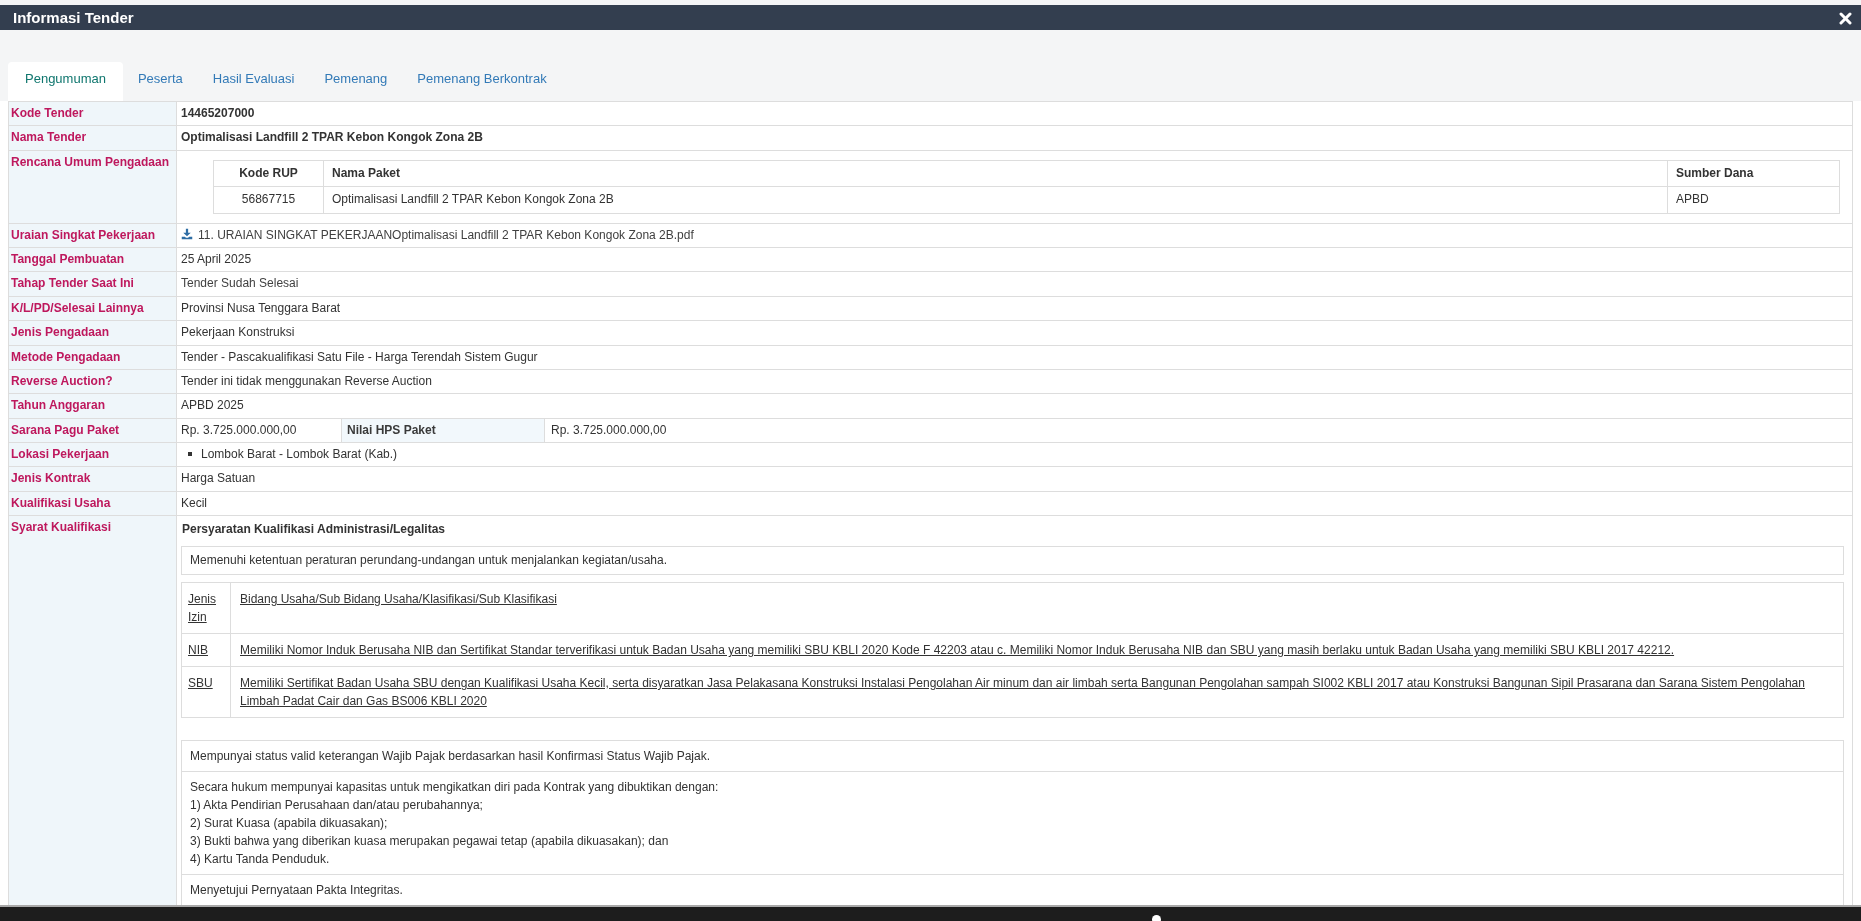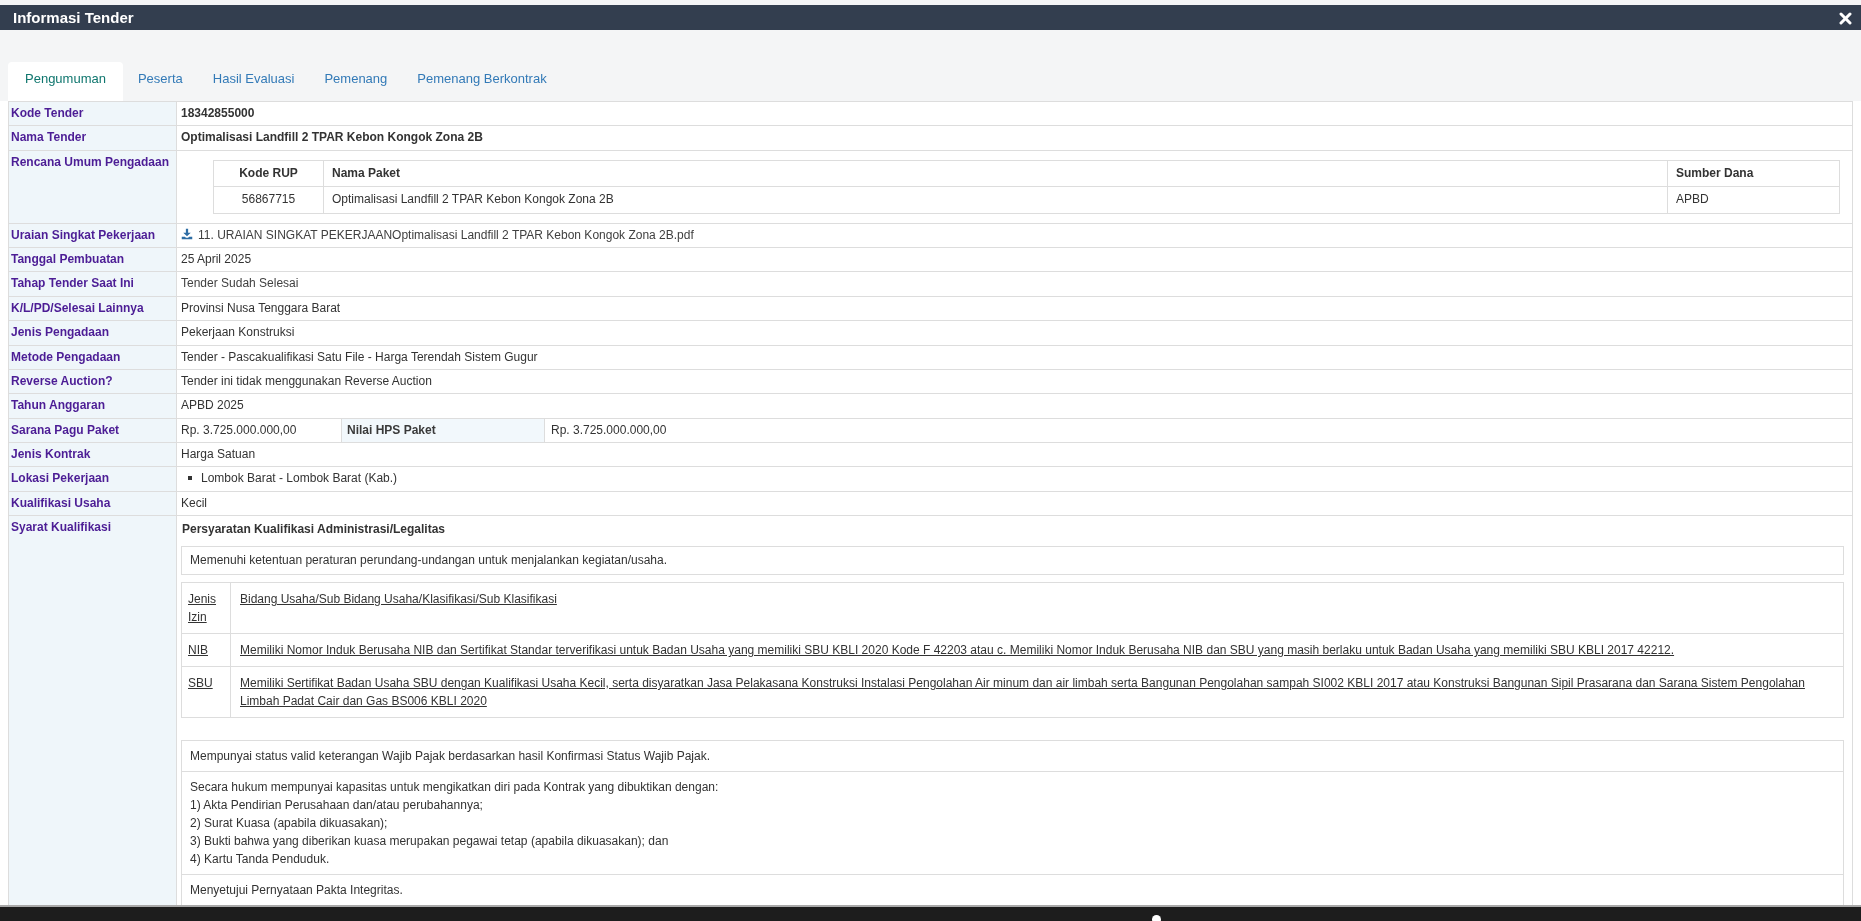--- a/index.html
+++ b/index.html
@@ -20,21 +20,21 @@
   .tab.active { background:#fff; color:#0f766e; border-radius:4px 4px 0 0; padding:9px 17px 16px; cursor:default; }
 
   table.main {
     position:absolute; top:101px; left:8px; width:1845px;
     border-collapse:collapse; font-size:12px; color:#333; background:#fff; table-layout:fixed;
   }
   table.main > tbody > tr > th, table.main > tbody > tr > td {
     border:1px solid #ddd; vertical-align:top; text-align:left; line-height:1.45;
   }
   table.main > tbody > tr > th {
-    width:168px; background:#eff6fa; font-weight:bold; color:#4c1d95; padding:3px 4px 3px 2px;
+    width:168px; background:#eff6fa; font-weight:bold; color:#be185d; padding:3px 4px 3px 2px;
   }
   table.main > tbody > tr > td { padding:3px 8px 3px 4px; }
   .bold { font-weight:bold; }
   .link { color:#404040; text-decoration:none; cursor:pointer; }
 
   .ruptable { border-collapse:collapse; margin:6px 0 6px 32px; width:calc(100% - 36px); background:#fff; table-layout:fixed; }
   .ruptable th, .ruptable td { border:1px solid #ddd; padding:4px 8px; font-size:12px; line-height:1.45; }
   .ruptable th { font-weight:bold; background:#fff; text-align:left; }
   .ruptable .c-kode  { width:110px; text-align:center; }
   .ruptable .c-sumber{ width:172px; }
@@ -87,21 +87,21 @@
   <div class="tab">Peserta</div>
   <div class="tab">Hasil Evaluasi</div>
   <div class="tab">Pemenang</div>
   <div class="tab">Pemenang Berkontrak</div>
 </div>
 
 <table class="main">
   <tbody>
     <tr>
       <th>Kode Tender</th>
-      <td class="bold">18342855000</td>
+      <td class="bold">14465207000</td>
     </tr>
     <tr>
       <th>Nama Tender</th>
       <td class="bold">Optimalisasi Landfill 2 TPAR Kebon Kongok Zona 2B</td>
     </tr>
     <tr>
       <th>Rencana Umum Pengadaan</th>
       <td>
         <table class="ruptable">
           <tbody>
@@ -166,28 +166,28 @@
       <th>Sarana Pagu Paket</th>
       <td class="nopad">
         <div class="nilai-flex">
           <span class="v1">Rp. 3.725.000.000,00</span>
           <span class="hpsth">Nilai HPS Paket</span>
           <span class="v2">Rp. 3.725.000.000,00</span>
         </div>
       </td>
     </tr>
     <tr>
+      <th>Lokasi Pekerjaan</th>
+      <td>
+        <span class="sqbullet"></span><span>Lombok Barat - Lombok Barat (Kab.)</span>
+      </td>
+    </tr>
+    <tr>
       <th>Jenis Kontrak</th>
       <td>Harga Satuan</td>
-    </tr>
-    <tr>
-      <th>Lokasi Pekerjaan</th>
-      <td>
-        <span class="sqbullet"></span><span>Lombok Barat - Lombok Barat (Kab.)</span>
-      </td>
     </tr>
     <tr>
       <th>Kualifikasi Usaha</th>
       <td>Kecil</td>
     </tr>
     <tr>
       <th>Syarat Kualifikasi</th>
       <td class="syarat-cell">
         <div class="sy-head">Persyaratan Kualifikasi Administrasi/Legalitas</div>
         <div class="sy-box">Memenuhi ketentuan peraturan perundang-undangan untuk menjalankan kegiatan/usaha.</div>

